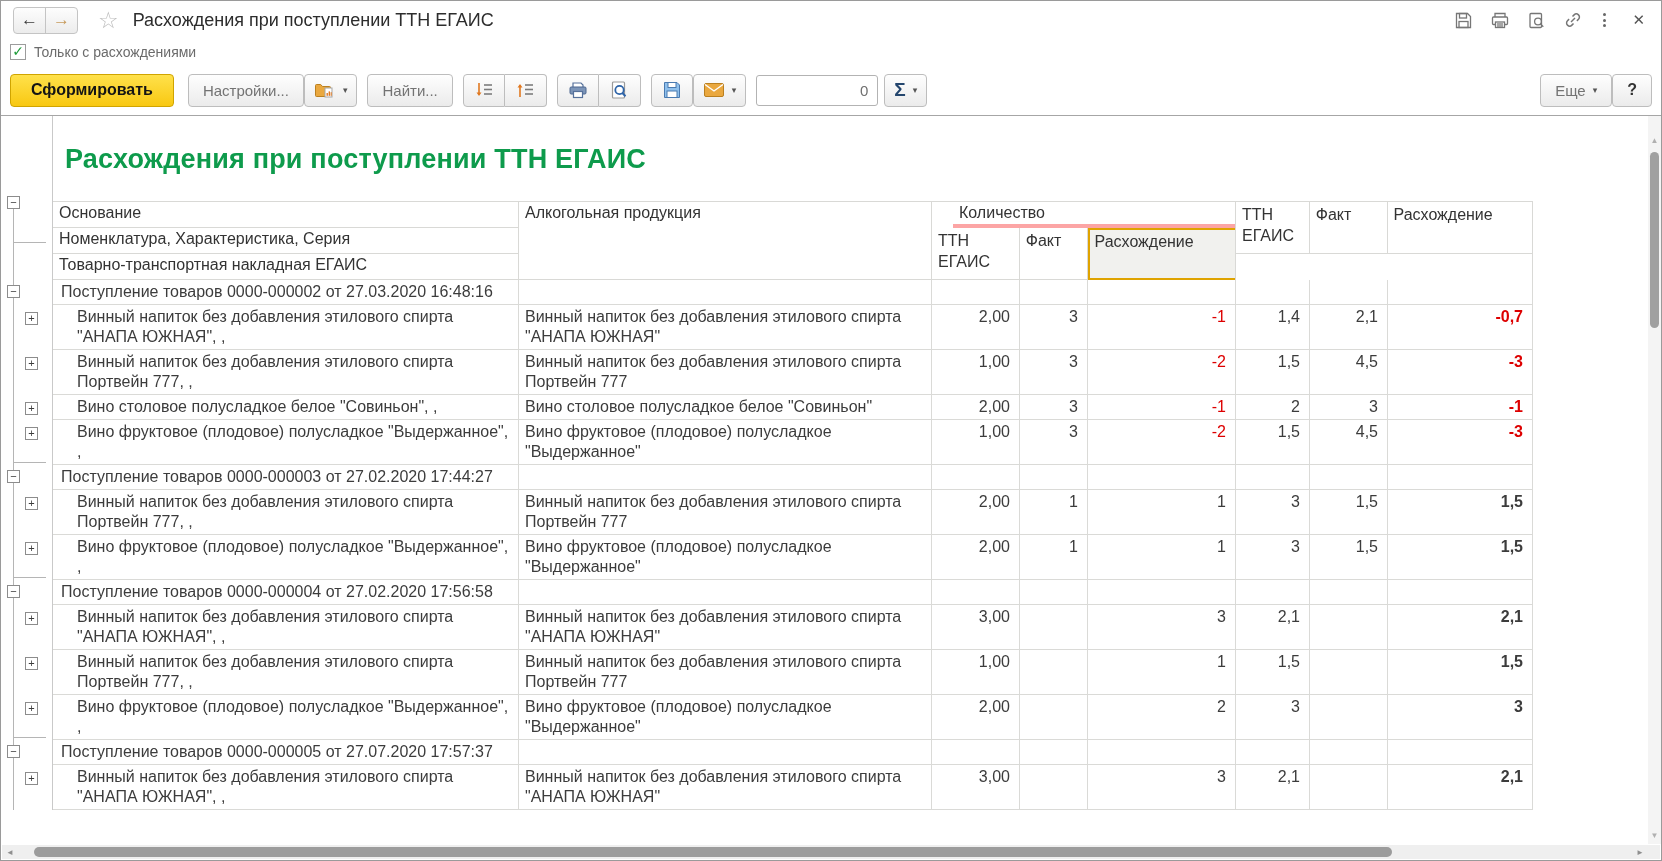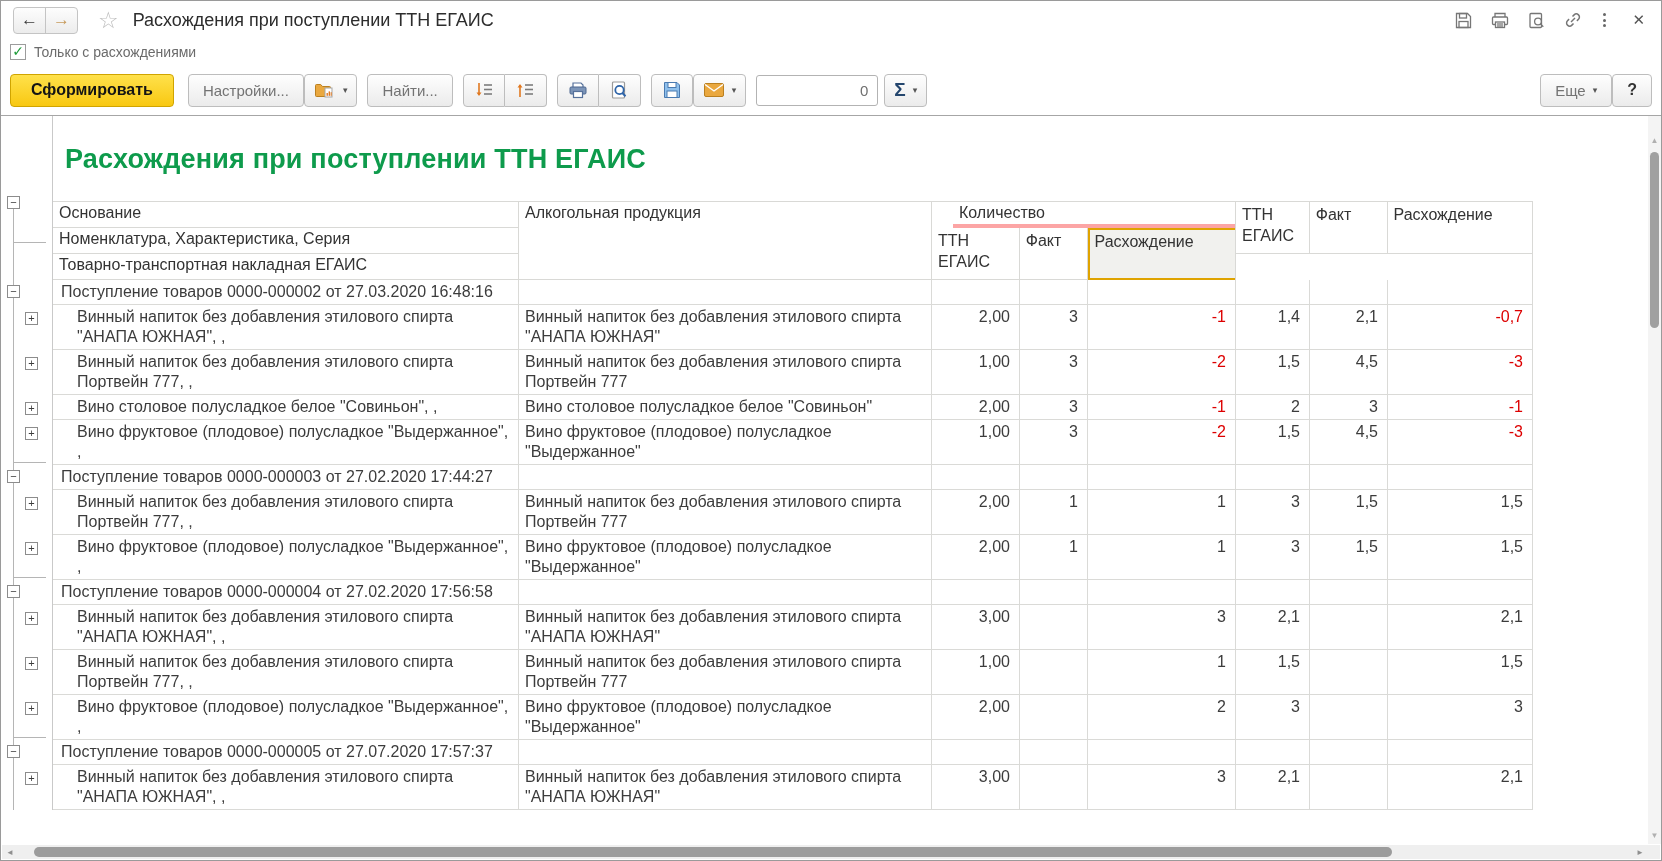--- a/index.html
+++ b/index.html
@@ -81,21 +81,21 @@
   .c{box-sizing:border-box;border-right:1px solid #dadad7;border-bottom:1px solid #dadad7;padding:2px 6px;font-size:16px;line-height:20px;color:#3c3c3c;min-height:25px;background:#fff;}
   .c1{flex:0 0 466px;width:466px;}
   .c1.item{padding-left:24px;}
   .c1.group{padding-left:8px;white-space:nowrap;overflow:hidden;}
   .c2{flex:0 0 413px;width:413px;padding-right:14px;}
   .c3{flex:0 0 88px;width:88px;}
   .c4{flex:0 0 68px;width:68px;}
   .c5{flex:0 0 148px;width:148px;}
   .c6{flex:0 0 74px;width:74px;}
   .c7{flex:0 0 78px;width:78px;}
-  .c8{flex:0 0 145px;width:145px;}
+  .c8{flex:0 0 145px;width:145px;font-weight:bold;}
   .num{text-align:right;padding-right:9px;}
   .neg{color:var(--red);}
 
   
   .vscroll{position:absolute;top:0;right:0;bottom:0;width:13px;background:#f4f4f4;}
   .vthumb{position:absolute;top:36px;height:176px;left:2px;width:9px;border-radius:5px;background:#a0a0a0;}
   .varrow{position:absolute;left:0;width:13px;text-align:center;font-size:8px;color:#b0b0b0;}
   .varrow.up{top:20px;}
   .varrow.down{bottom:4px;}
   .hscroll{position:absolute;left:1px;right:1px;bottom:1px;height:14px;background:#efefef;}

